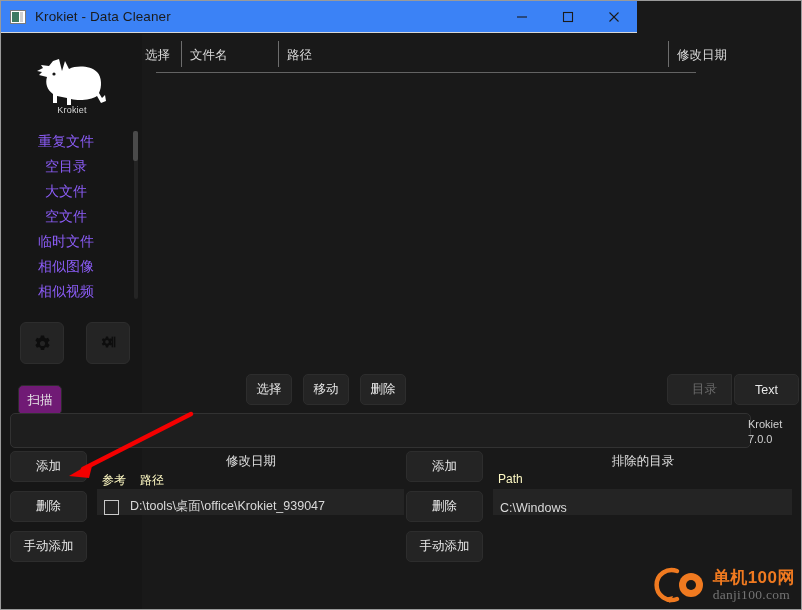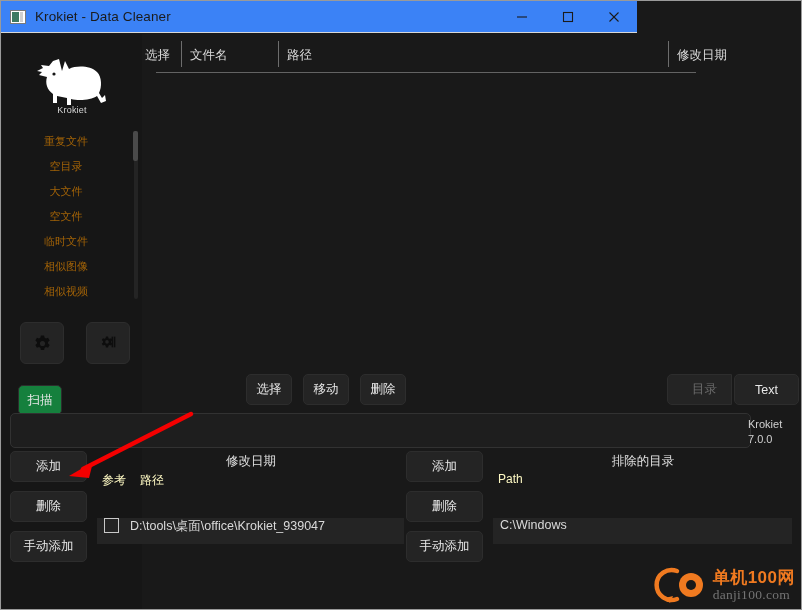--- a/index.html
+++ b/index.html
@@ -65,21 +65,21 @@
     margin-top: -4px; letter-spacing: .2px;
   }
   .navlist {
     position: relative;
     margin-top: 3px;
     padding-right: 12px;
   }
   .navitem {
     height: 25px;
     display: flex; align-items: center; justify-content: center;
-    font-size: 11px; color: #a16207;
+    font-size: 14px; color: #8b5cf6;
     cursor: pointer;
   }
   .nav-scroll {
     position: absolute; right: 4px; top: 2px;
     width: 4px; height: 168px;
     background: #242424; border-radius: 2px;
   }
   .nav-scroll .thumb {
     width: 5px; height: 30px;
     background: #4a4a4a; border-radius: 2px;
@@ -92,21 +92,21 @@
   .icon-btn {
     width: 44px; height: 42px;
     background: #242424; border: 1px solid #2d2d2d;
     border-radius: 6px;
     display: flex; align-items: center; justify-content: center;
     cursor: pointer;
   }
   .scan-btn {
     margin: 21px 0 0 16px;
     width: 44px; height: 30px;
-    background: #15803d; border: 1px solid #2d2d2d;
+    background: #701a75; border: 1px solid #2d2d2d;
     border-radius: 5px;
     display: flex; align-items: center; justify-content: center;
     font-size: 12.5px; color: #e8e8e8; cursor: pointer;
   }
 
   
   .colheader {
     position: absolute; left: 142px; top: 40px;
     width: 658px; height: 32px;
     display: flex; align-items: flex-start;
@@ -187,25 +187,24 @@
   }
   .panel-cols {
     position: absolute; left: 6px; top: 21px;
     font-size: 12px; color: #fef9c3;
     display: flex; gap: 14px;
   }
   .row {
     position: absolute; left: 1px; right: 2px; top: 38px;
     height: 26px;
     background: #242424;
-    display: flex; align-items: flex-start;
+    display: flex; align-items: flex-end;
     font-size: 12.5px; color: #dadada;
     padding-left: 7px;
     cursor: pointer;
-    margin-top: 29px;
   }
   .row-check {
     width: 15px; height: 15px;
     border: 1px solid #c9c9c9;
     background: transparent;
     margin-right: 11px; flex: none;
   }
 
   
   .arrow { position: absolute; left: 0; top: 0; pointer-events: none; }

